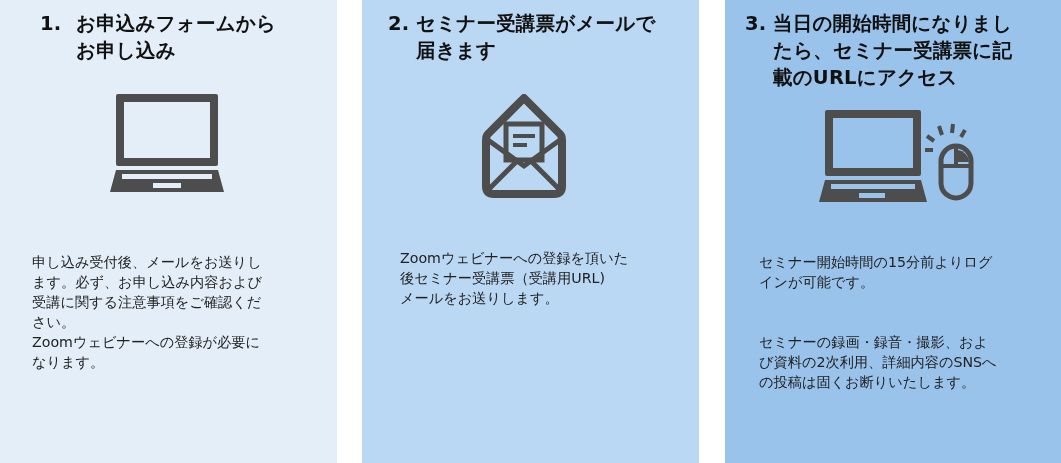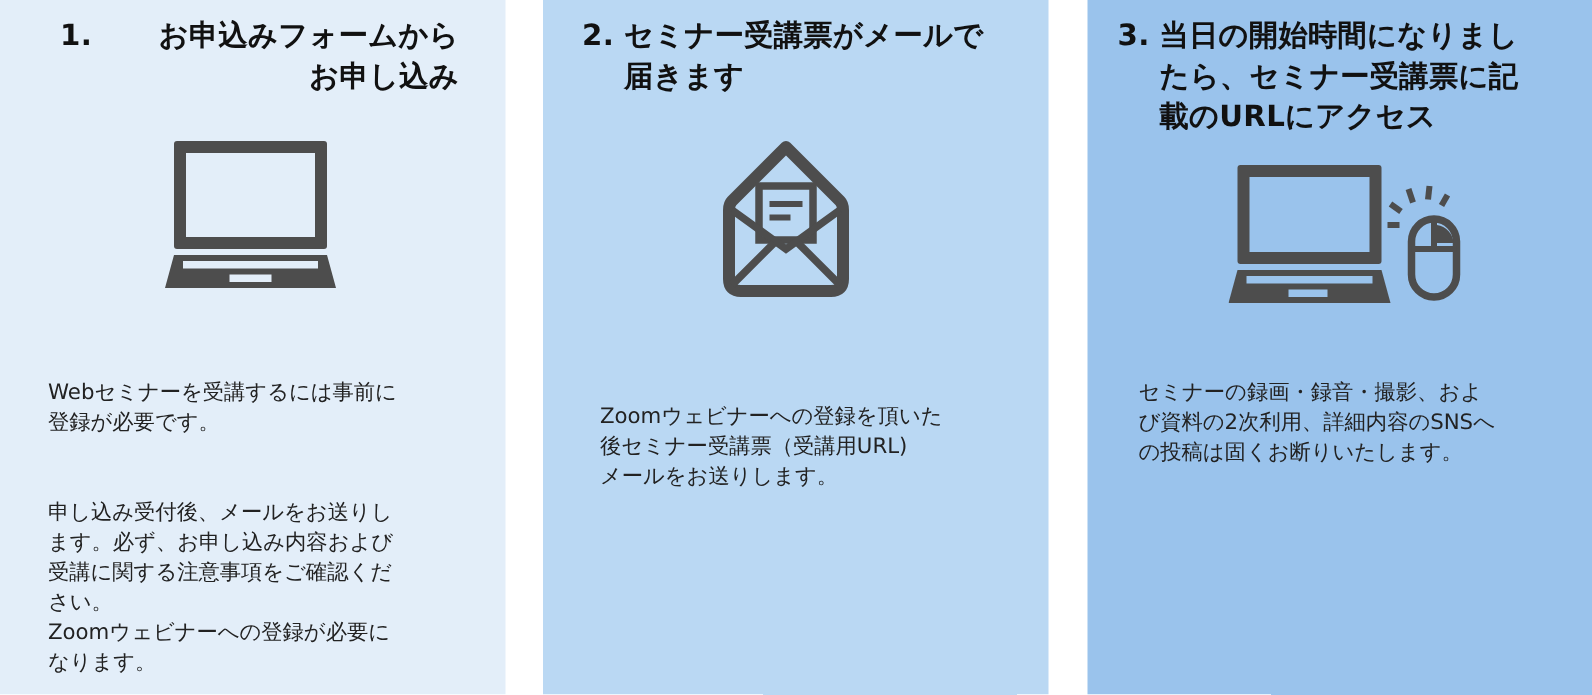--- a/index.html
+++ b/index.html
@@ -15,37 +15,37 @@
     .p3 { left: 725px; width: 336px; background: #9ac3ec; }
 
     .title {
       position: absolute; font-weight: bold; font-size: 19.5px; line-height: 27px;
       color: #111; letter-spacing: 0.2px;
     }
     .title .num { position: absolute; left: 0; top: 0; }
     .title .txt { display: block; }
 
     .p1 .title { left: 40px; top: 10px; }
-    .p1 .title .txt { padding-left: 36px; width: 230px; text-align: right; }
+    .p1 .title .txt { padding-left: 36px; width: 230px; }
     .p2 .title { left: 26px; top: 10px; }
     .p2 .title .txt { padding-left: 28px; width: 270px; }
     .p3 .title { left: 20px; top: 10px; }
     .p3 .title .txt { padding-left: 28px; width: 290px; }
 
     .icon { position: absolute; }
     .p1 .icon { left: 110px; top: 94px; width: 114px; height: 98px; }
     .p2 .icon { left: 120px; top: 94px; width: 84px; height: 104px; }
     .p3 .icon { left: 94px; top: 110px; width: 158px; height: 92px; }
 
     .body {
       position: absolute; font-size: 14.2px; line-height: 20px; color: #222;
       white-space: pre-line;
     }
     .p1 .body { left: 32px; top: 232px; width: 280px; }
-    .p2 .body { left: 38px; top: 248px; width: 280px; }
+    .p2 .body { left: 38px; top: 228px; width: 280px; }
     .p3 .body { left: 34px; top: 232px; width: 290px; }
     .para { margin: 0 0 20px 0; }
     .para:last-child { margin-bottom: 0; }
   </style>
 </head>
 <body>
 
 <div class="panel p1">
   <div class="title">
     <span class="num">1.</span>
@@ -53,22 +53,20 @@
 お申し込み</span>
   </div>
   <svg class="icon" viewBox="0 0 114 98">
     <rect x="6" y="0" width="102" height="72" rx="2" fill="#4d4d4d"></rect>
     <rect x="14" y="8" width="86" height="56" fill="#e3eef9"></rect>
     <path d="M6 76 H108 L114 98 H0 Z" fill="#4d4d4d"></path>
     <rect x="12" y="80" width="90" height="5" fill="#e3eef9"></rect>
     <rect x="43" y="89" width="28" height="5" fill="#e3eef9"></rect>
   </svg>
   <div class="body">
-    <p class="para">Webセミナーを受講するには事前に
-登録が必要です。</p>
     <p class="para">申し込み受付後、メールをお送りし
 ます。必ず、お申し込み内容および
 受講に関する注意事項をご確認くだ
 さい。
 Zoomウェビナーへの登録が必要に
 なります。</p>
   </div>
 </div>
 
 <div class="panel p2">
@@ -109,17 +107,19 @@
     <line x1="122" y1="56" x2="152" y2="56" stroke="#4d4d4d" stroke-width="4"></line>
     <line x1="137" y1="38" x2="137" y2="56" stroke="#4d4d4d" stroke-width="4"></line>
     <path d="M139 40 A13 13 0 0 1 150 52 H139 Z" fill="#4d4d4d"></path>
     <line x1="106" y1="40" x2="114" y2="40" stroke="#4d4d4d" stroke-width="4"></line>
     <line x1="108" y1="26" x2="115" y2="31" stroke="#4d4d4d" stroke-width="4"></line>
     <line x1="120" y1="16" x2="123" y2="25" stroke="#4d4d4d" stroke-width="4"></line>
     <line x1="134" y1="14" x2="133" y2="23" stroke="#4d4d4d" stroke-width="4"></line>
     <line x1="146" y1="20" x2="142" y2="27" stroke="#4d4d4d" stroke-width="4"></line>
   </svg>
   <div class="body">
+    <p class="para">セミナー開始時間の15分前よりログ
+インが可能です。</p>
     <p class="para">セミナーの録画・録音・撮影、およ
 び資料の2次利用、詳細内容のSNSへ
 の投稿は固くお断りいたします。</p>
   </div>
 </div>
 
 </body></html>

